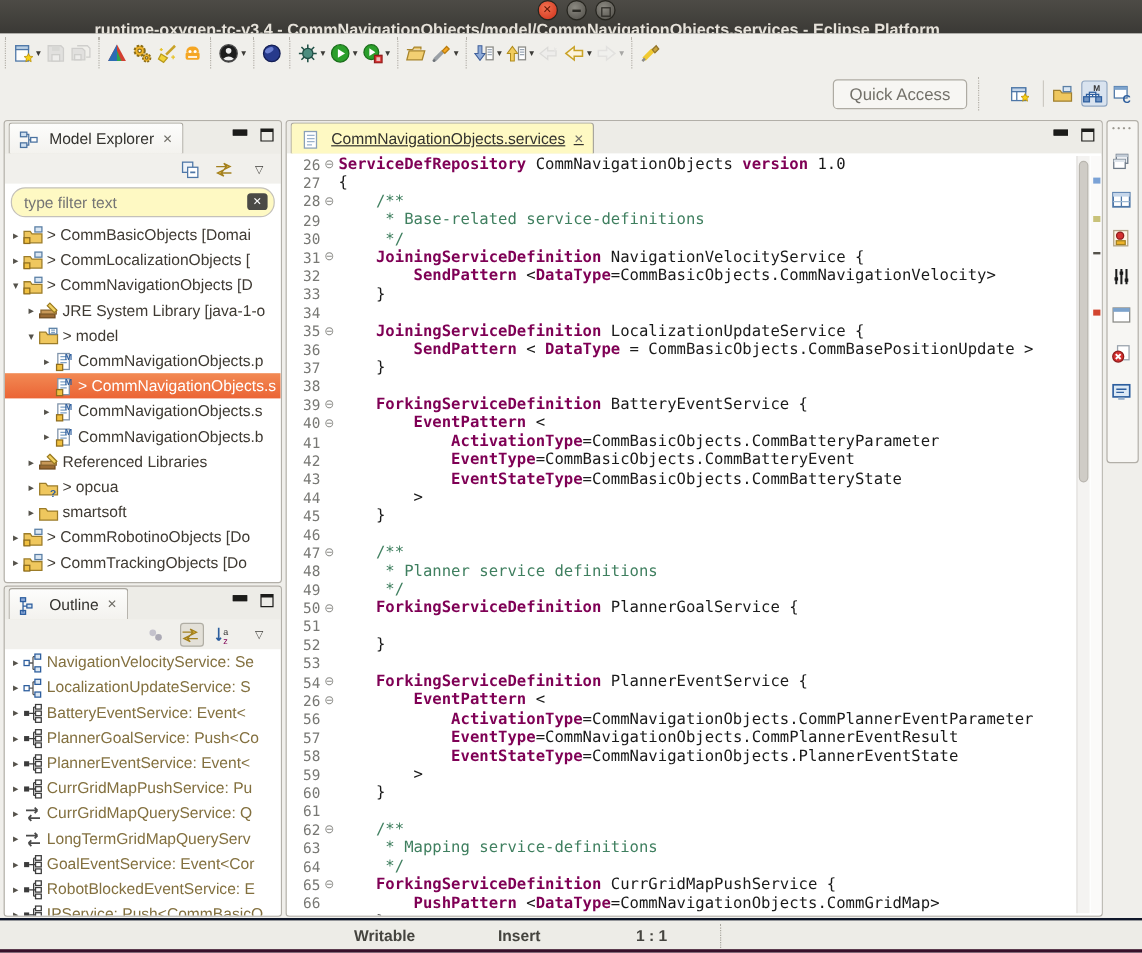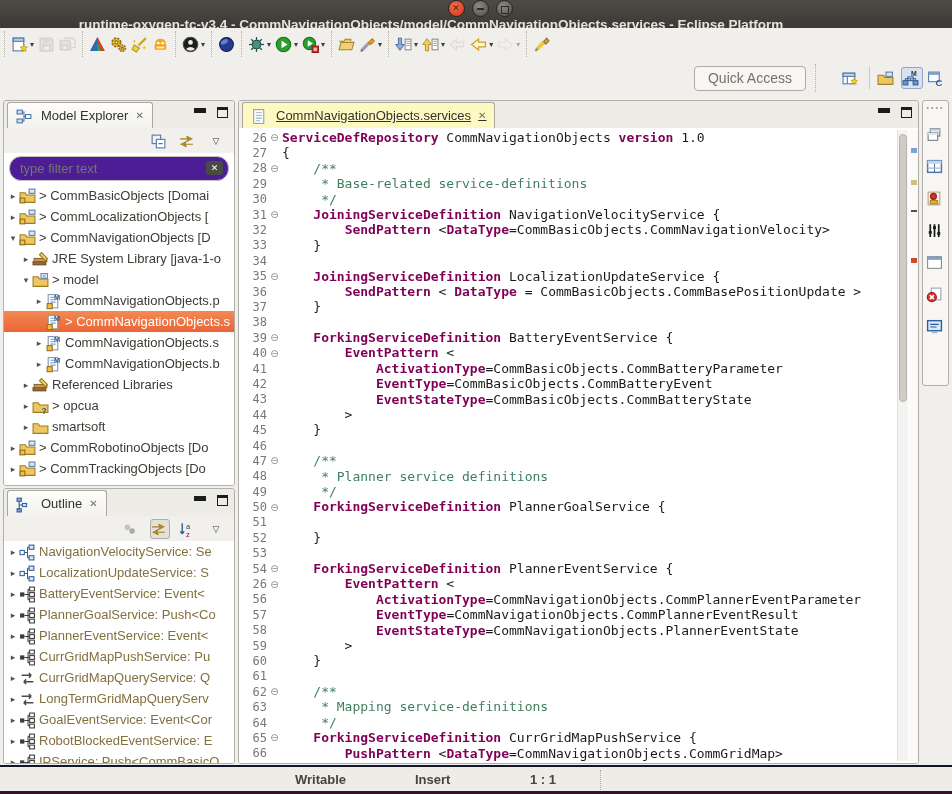--- a/index.html
+++ b/index.html
@@ -62,21 +62,21 @@
 
   .panel-toolbar { height:25px; background:#f1f0ec; display:flex; justify-content:flex-end;
     align-items:center; gap:8px; padding-right:8px; }
   .pt-btn { width:20px; height:20px; display:flex; align-items:center; justify-content:center; border-radius:3px; }
   .pt-btn.pressed { background:#e3e0d8; border:1px solid #b0ada4; }
   .view-menu-arrow { font-size:9px; color:#3c3b37; }
 
   .filter-row { background:#fff; padding:3px 5px 4px 5px; }
   .filter-box { position:relative; }
   .filter-input { width:100%; height:25px; border:1px solid #c4c1ba; border-radius:12px;
-    padding:0 26px 0 10px; font-size:13px; color:#8a877e; background:#4c1d95; outline:none;
+    padding:0 26px 0 10px; font-size:13px; color:#8a877e; background:#fef9c3; outline:none;
     font-family:"Liberation Sans", sans-serif; }
   .clear-btn { position:absolute; right:6px; top:5px; width:17px; height:14px; background:#4a4a46;
     border-radius:3px 3px 3px 3px; color:#fff; font-size:9px; line-height:14px; text-align:center; }
 
   .tree { background:#fff; height:100%; overflow:hidden; font-size:13px; color:#3f3a33; }
   .tree-row { display:flex; align-items:center; height:21px; white-space:nowrap; overflow:hidden; }
   .tree-row.selected { background:linear-gradient(#f28a54,#eb6435); color:#fff; }
   .tw-arrow { width:12px; font-size:9px; color:#55524b; text-align:center; flex:none; }
   .tree-row.selected .tw-arrow { color:#fff; }
   .node-ic { width:17px; height:16px; flex:none; margin-right:3px; }

